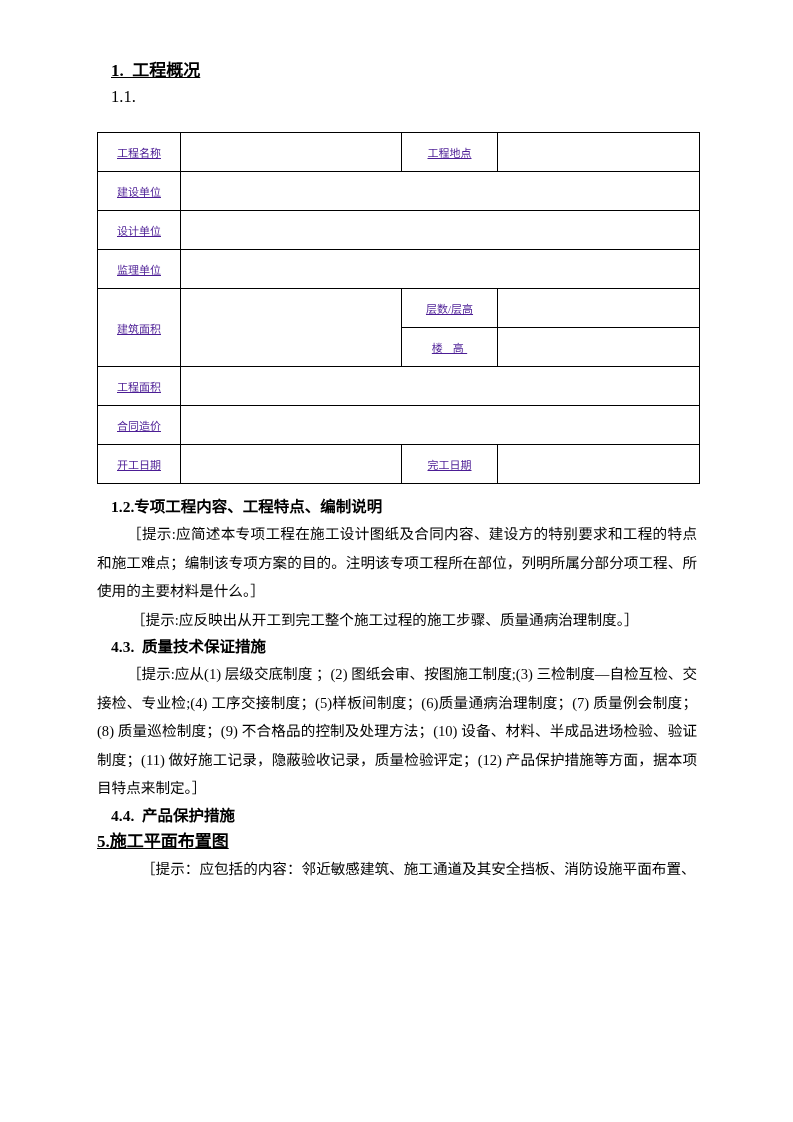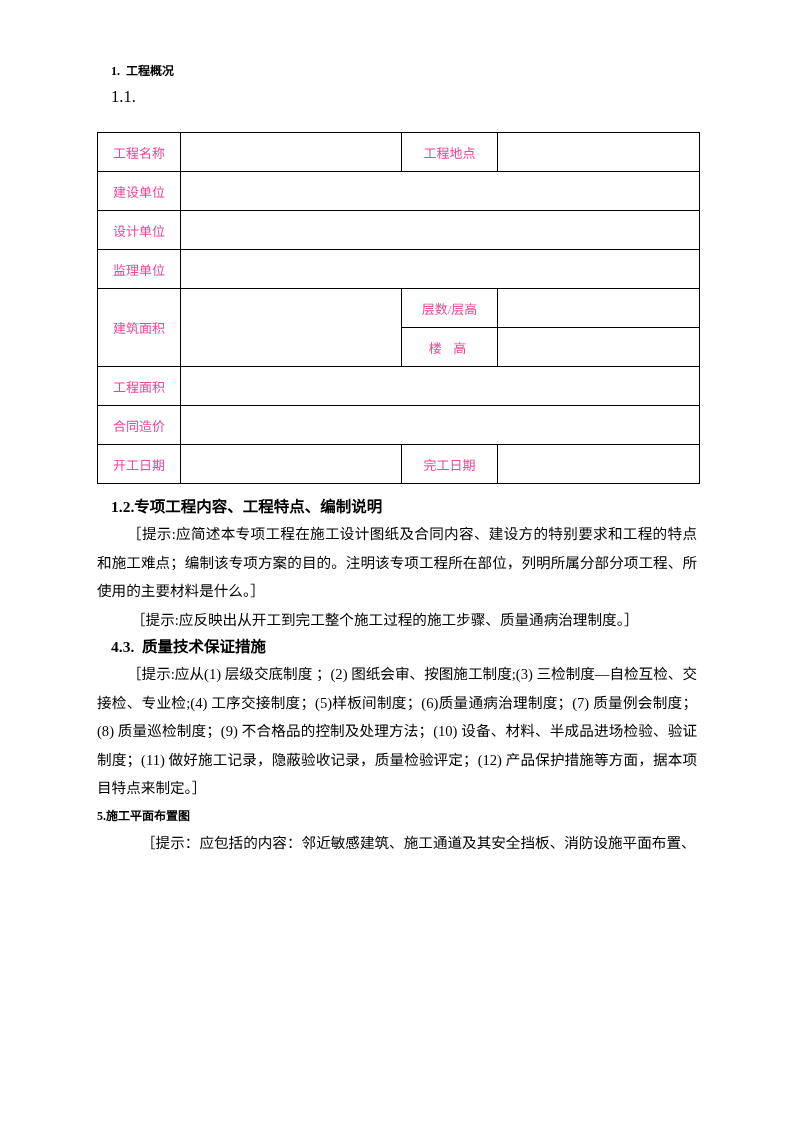--- a/index.html
+++ b/index.html
@@ -24,25 +24,26 @@
   }
   .content {
     position: absolute;
     left: 97px;
     top: 58px;
     width: 600px;
   }
 
   
   .h1 {
-    font-size: 12px;
+    font-size: 17px;
     font-weight: bold;
     line-height: 26px;
     margin: 0;
     white-space: pre;
+    text-decoration: underline;
   }
   .h1-indent {
     padding-left: 14px;
   }
   .h1-flush {
     padding-left: 0px;
   }
   .h2 {
     font-size: 15.5px;
     font-weight: bold;
@@ -91,23 +92,24 @@
     table-layout: fixed;
     font-size: 14.6px;
     font-weight: normal;
   }
   table.info td {
     border: 1px solid #000000;
     padding: 0;
     vertical-align: middle;
     text-align: center;
     font-family: "Liberation Serif", "DejaVu Serif", serif;
-    font-size: 13px;
-    color: #ec4899;
+    font-size: 11px;
+    color: #4c1d95;
     height: 38px;
+    text-decoration: underline;
   }
   td.label {
     width: 82px;
   }
   td.blank-wide {
     width: 220px;
   }
   td.label2 {
     width: 95px;
   }
@@ -186,18 +188,19 @@
     <div class="h2">1.2.专项工程内容、工程特点、编制说明</div>
     <p class="para para-tight">［提示:应简述本专项工程在施工设计图纸及合同内容、建设方的特别要求和工程的特点和施工难点；编制该专项方案的目的。注明该专项工程所在部位，列明所属分部分项工程、所使用的主要材料是什么。］</p>
 
 
     <p class="para para-single">［提示:应反映出从开工到完工整个施工过程的施工步骤、质量通病治理制度。］</p>
 
 
     <div class="h2">4.3.  质量技术保证措施</div>
     <p class="para para-tight">［提示:应从(1)  层级交底制度 ；(2)  图纸会审、按图施工制度;(3)  三检制度—自检互检、交接检、专业检;(4)  工序交接制度；(5)样板间制度；(6)质量通病治理制度；(7)  质量例会制度；(8)  质量巡检制度；(9)  不合格品的控制及处理方法；(10)  设备、材料、半成品进场检验、验证制度；(11)  做好施工记录，隐蔽验收记录，质量检验评定；(12)  产品保护措施等方面，据本项目特点来制定。］</p>
 
+    <div class="h2">4.4.  产品保护措施</div>
 
     <div class="h1 h1-flush">5.施工平面布置图</div>
     <p class="para para-wide">［提示：应包括的内容：邻近敏感建筑、施工通道及其安全挡板、消防设施平面布置、</p>
 
   </div>
 </div>
 
 </body></html>

